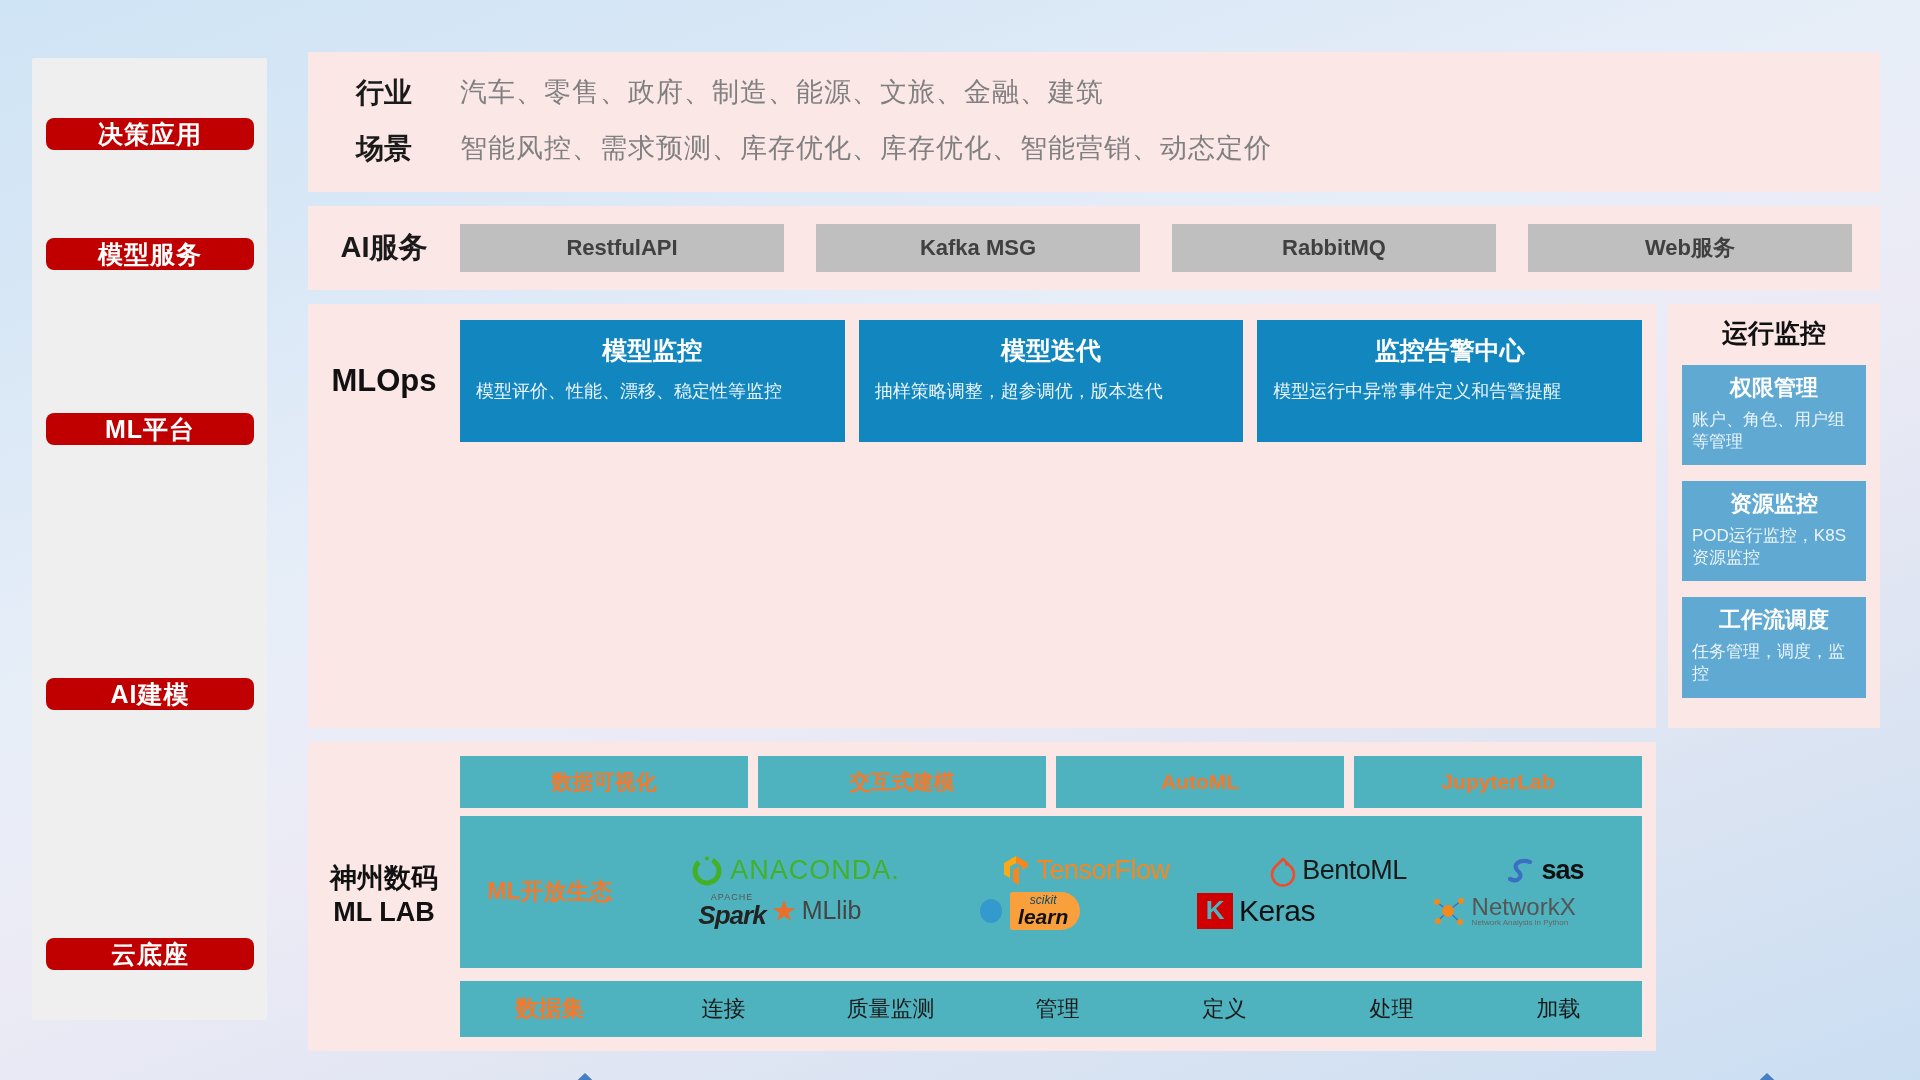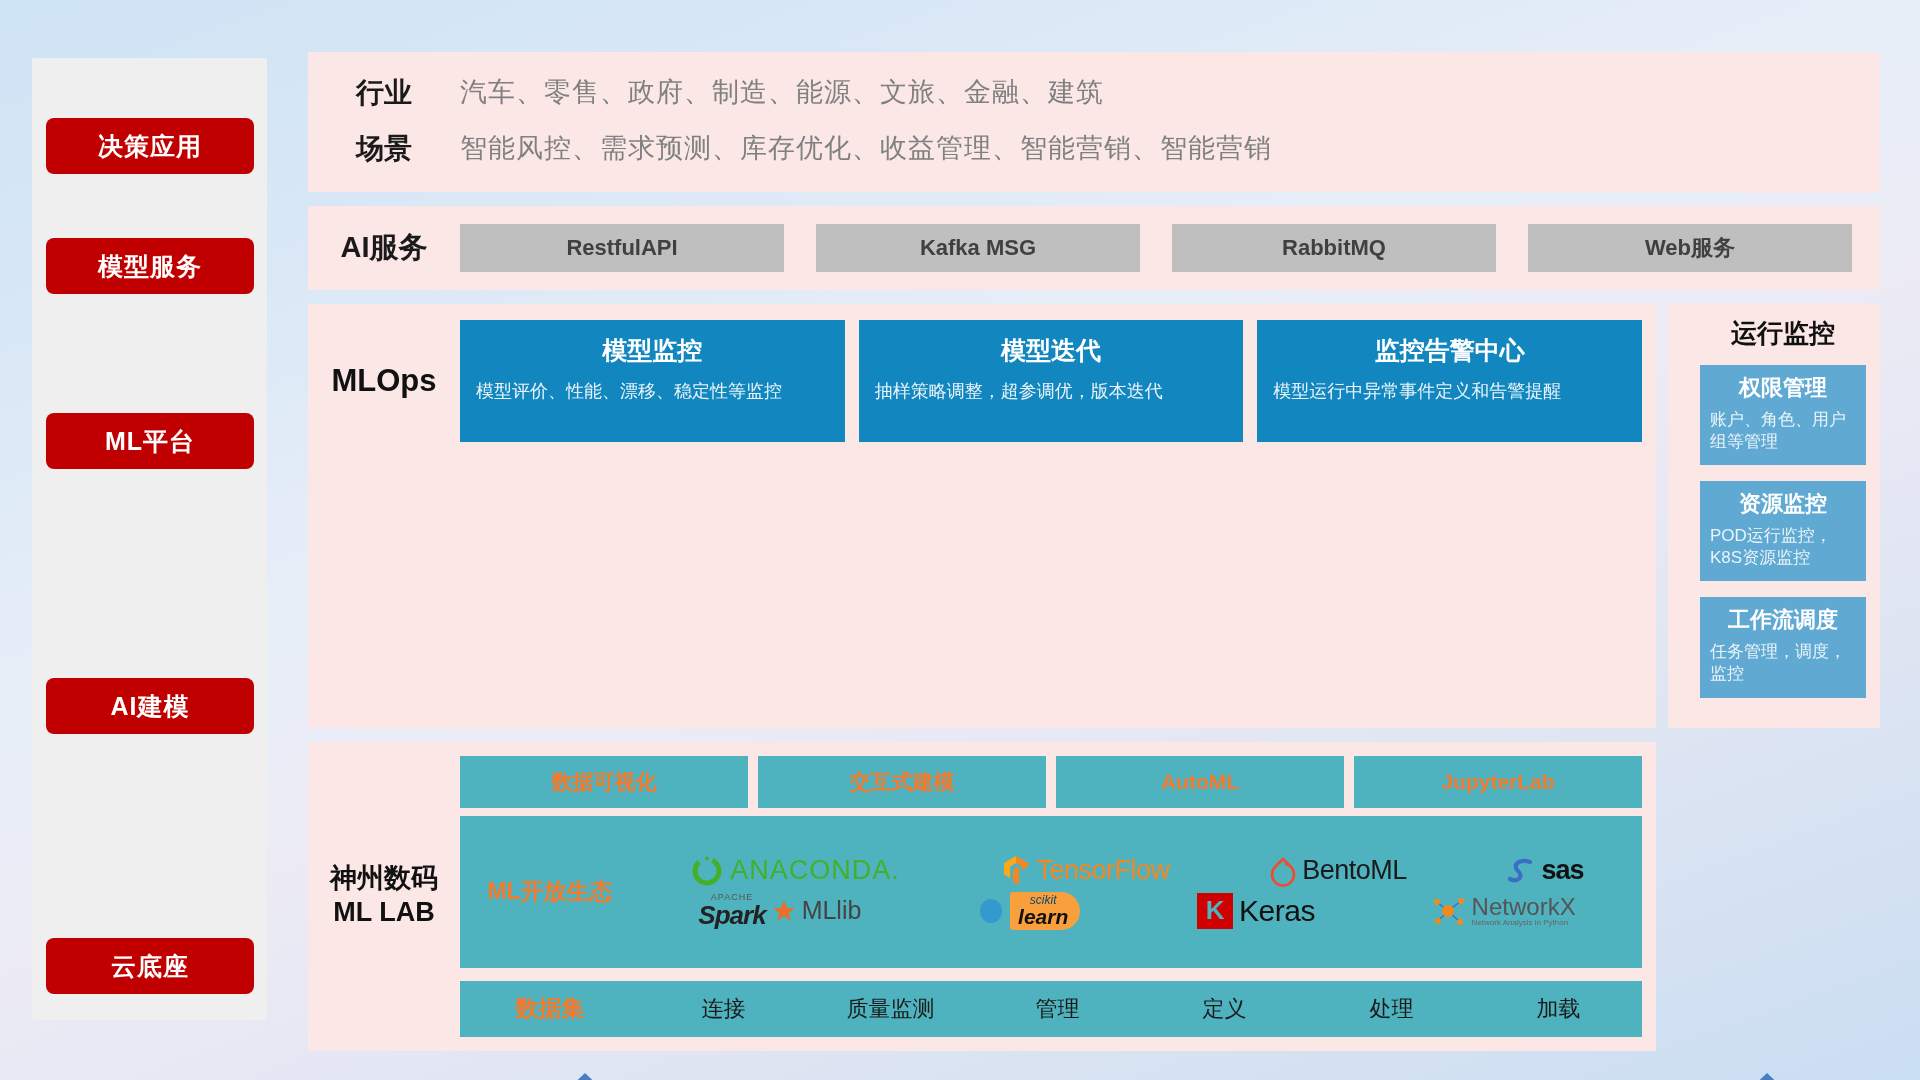--- a/index.html
+++ b/index.html
@@ -13,21 +13,21 @@
     position: relative;
   }
   
   #left-rail {
     position: absolute; left: 32px; top: 58px;
     width: 235px; height: 962px;
     background: #efefef;
     border-radius: 2px;
   }
   .rail-chip {
-    position: absolute; left: 14px; width: 208px; height: 56px;
+    position: absolute; left: 14px; width: 208px; height: 32px;
     background: #c00000; border-radius: 8px;
     color: #fff; font-size: 25px; font-weight: bold;
     display: flex; align-items: center; justify-content: center;
     letter-spacing: 1px;
   }
   
   #main { position: absolute; left: 308px; top: 52px; width: 1572px; }
 
   .band { background: #fbe8e6; width: 100%; position: relative; }
 
@@ -74,21 +74,21 @@
     height: 66px; display: flex; align-items: center;
   }
   .cicd-title { font-size: 30px; font-weight: bold; width: 150px; text-align: center; flex: 0 0 150px; }
   .cicd-items { flex: 1; display: flex; }
   .cicd-item {
     flex: 1; font-size: 22px; padding-left: 10px;
     line-height: 1.05; word-break: break-all;
   }
 
   
-  #band-monitor { flex: 0 0 212px; padding: 12px 14px 14px 32px; }
+  #band-monitor { flex: 0 0 212px; padding: 12px 14px 14px 14px; }
   #band-monitor > h3 {
     text-align: center; font-size: 26px; font-weight: bold;
     color: #111; margin-bottom: 14px;
   }
   .mon-card { background: #5fa9d2; color: #fff; padding: 8px 10px 12px 10px; margin-bottom: 16px; }
   .mon-card h5 { font-size: 22px; text-align: center; font-weight: bold; margin-bottom: 6px; }
   .mon-card p { font-size: 17px; line-height: 1.3; color: #eaf4fa; }
 
   
   #row-lab { display: flex; gap: 12px; margin-top: 14px; }
@@ -149,21 +149,21 @@
 
 <div id="main">
 
   <div class="band" id="band-apps">
     <div class="app-row">
       <div class="app-key">行业</div>
       <div class="app-val">汽车、零售、政府、制造、能源、文旅、金融、建筑</div>
     </div>
     <div class="app-row">
       <div class="app-key">场景</div>
-      <div class="app-val">智能风控、需求预测、库存优化、收益管理、智能营销、智能营销</div>
+      <div class="app-val">智能风控、需求预测、库存优化、库存优化、智能营销、动态定价</div>
     </div>
   </div>
 
   <div class="band" id="band-ai">
     <div class="ai-key">AI服务</div>
     <div class="ai-chips">
       <div class="ai-chip">RestfulAPI</div>
       <div class="ai-chip">Kafka MSG</div>
       <div class="ai-chip">RabbitMQ</div>
       <div class="ai-chip">Web服务</div>

